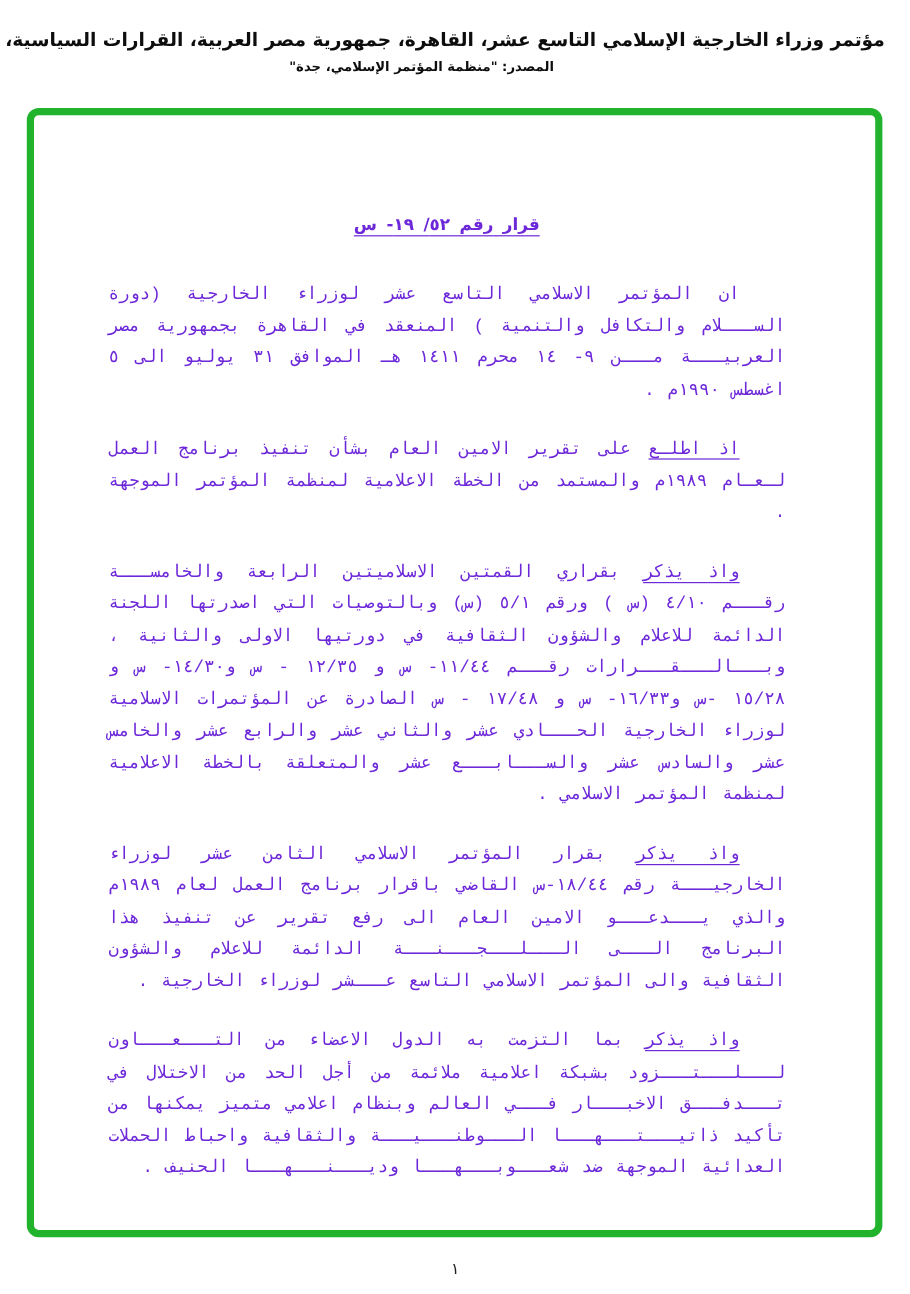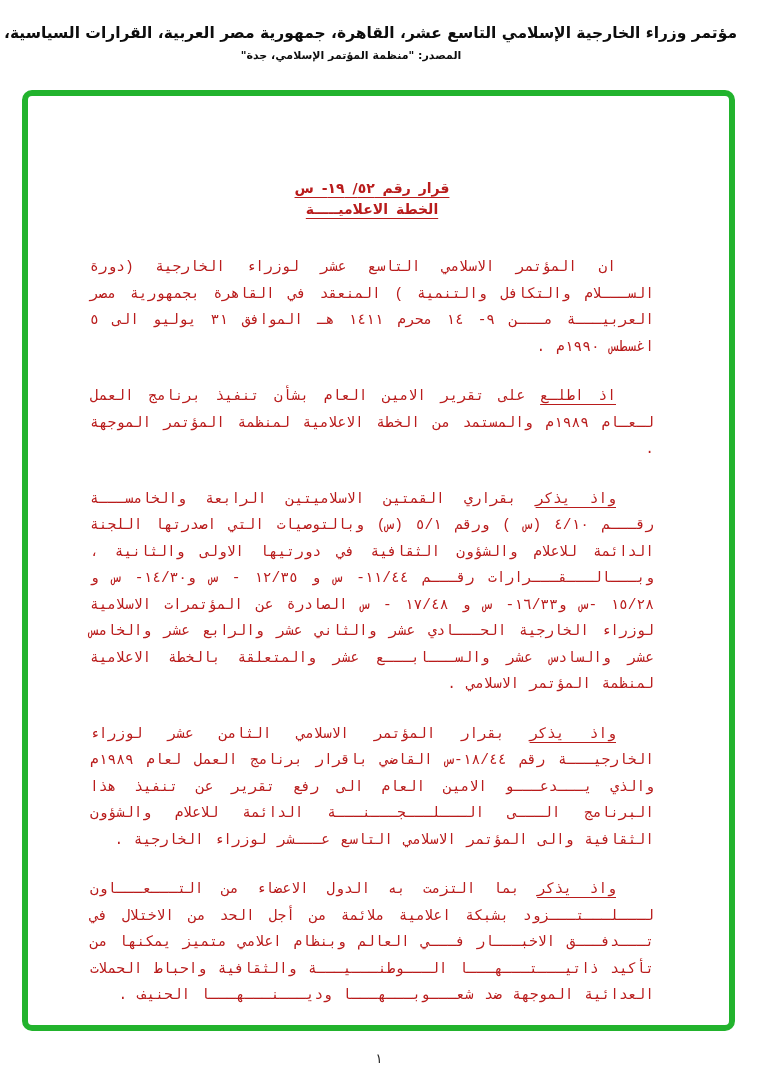--- a/index.html
+++ b/index.html
@@ -54,21 +54,21 @@
     overflow: hidden;
   }
 
   
   .doc-body {
     position: absolute;
     top: 82px;
     right: 75px;
     left: 62px;
     direction: rtl;
-    color: #b91c1c;
+    color: #6d28d9;
     font-size: 14.5px;
   }
   .title-block {
     text-align: center;
     margin-bottom: 34px;
     font-weight: bold;
     font-size: 14px;
     line-height: 21px;
   }
   .title-line {
@@ -115,21 +115,20 @@
   <div class="header">
     <div class="citation">مؤتمر وزراء الخارجية الإسلامي التاسع عشر، القاهرة، جمهورية مصر العربية، القرارات السياسية، القرار الرقم ١٩/٥٢-س</div>
     <div class="source">المصدر:  "منظمة المؤتمر الإسلامي، جدة"</div>
   </div>
 
   <div class="frame">
     <div class="doc-body">
 
       <div class="title-block">
         <div class="row"><span class="title-line">قرار رقم ٥٢/ ١٩- س</span></div>
-        <div class="row"><span class="title-line">الخطة الاعلاميـــــة</span></div>
       </div>
 
       <p class="paragraph"><span class="lead"></span><span>ان المؤتمر الاسلامي التاسع عشر لوزراء الخارجية (دورة الســـلام والتكافل والتنمية ) المنعقد في القاهرة بجمهورية مصر العربيـــة مـــن ٩- ١٤ محرم ١٤١١ هـ الموافق ٣١ يوليو الى ٥ اغسطس ١٩٩٠م .</span></p>
 
       <p class="paragraph"><span class="lead">اذ اطلـع</span><span> على تقرير الامين العام بشأن تنفيذ برنامج العمل لـعـام ١٩٨٩م والمستمد من الخطة الاعلامية لمنظمة المؤتمر الموجهة .</span></p>
 
       <p class="paragraph"><span class="lead">واذ يذكر</span><span> بقراري القمتين الاسلاميتين الرابعة والخامســـة رقـــم ٤/١٠ (س ) ورقم ٥/١ (س) وبالتوصيات التي اصدرتها اللجنة الدائمة للاعلام والشؤون الثقافية في دورتيها الاولى والثانية ، وبـــالـــقـــرارات رقـــم ١١/٤٤- س و ١٢/٣٥ - س و١٤/٣٠- س و ١٥/٢٨ -س و١٦/٣٣- س و ١٧/٤٨ - س الصادرة عن المؤتمرات الاسلامية لوزراء الخارجية الحـــادي عشر والثاني عشر والرابع عشر والخامس عشر والسادس عشر والســـابـــع عشر والمتعلقة بالخطة الاعلامية لمنظمة المؤتمر الاسلامي .</span></p>
 
       <p class="paragraph"><span class="lead">واذ يذكر</span><span> بقرار المؤتمر الاسلامي الثامن عشر لوزراء الخارجيـــة رقم ١٨/٤٤-س القاضي باقرار برنامج العمل لعام ١٩٨٩م والذي يـــدعـــو الامين العام الى رفع تقرير عن تنفيذ هذا البرنامج الـــى الـــلـــجـــنـــة الدائمة للاعلام والشؤون الثقافية والى المؤتمر الاسلامي التاسع عـــشر لوزراء الخارجية .</span></p>
 

